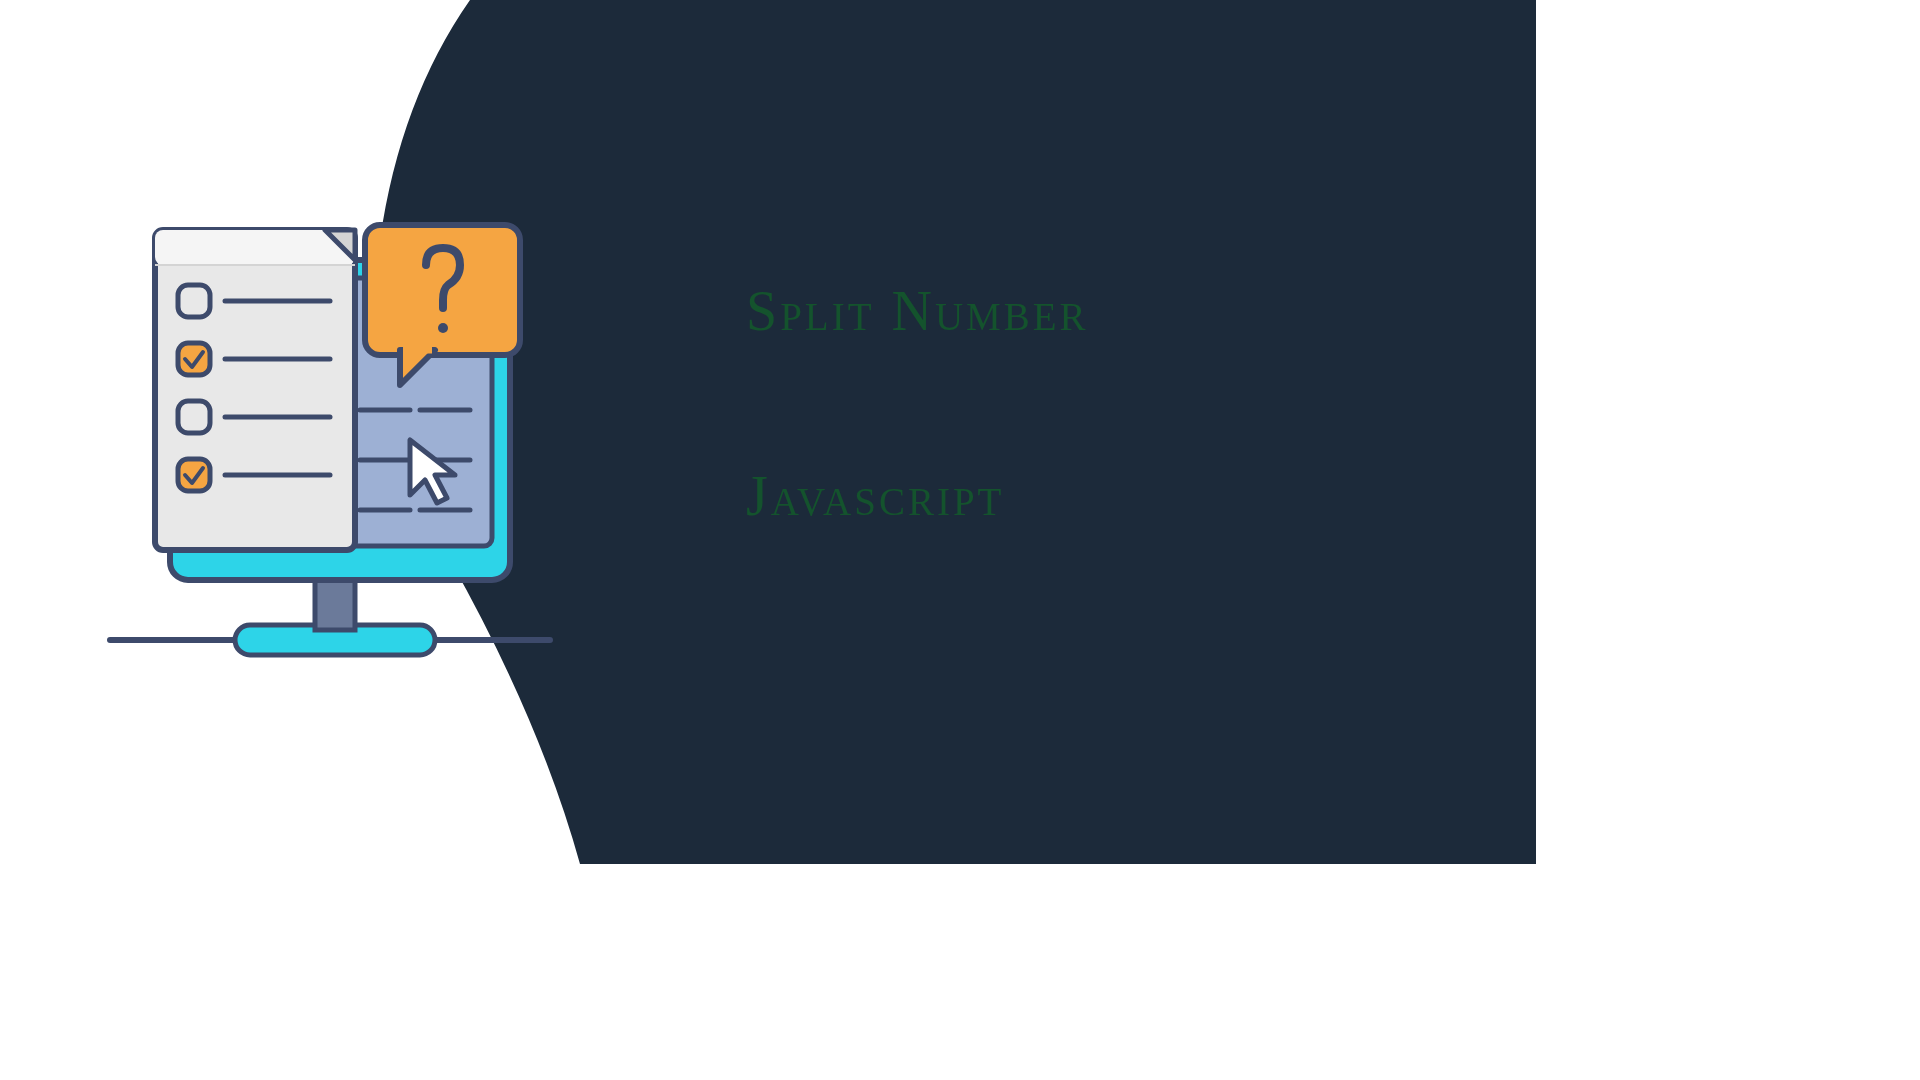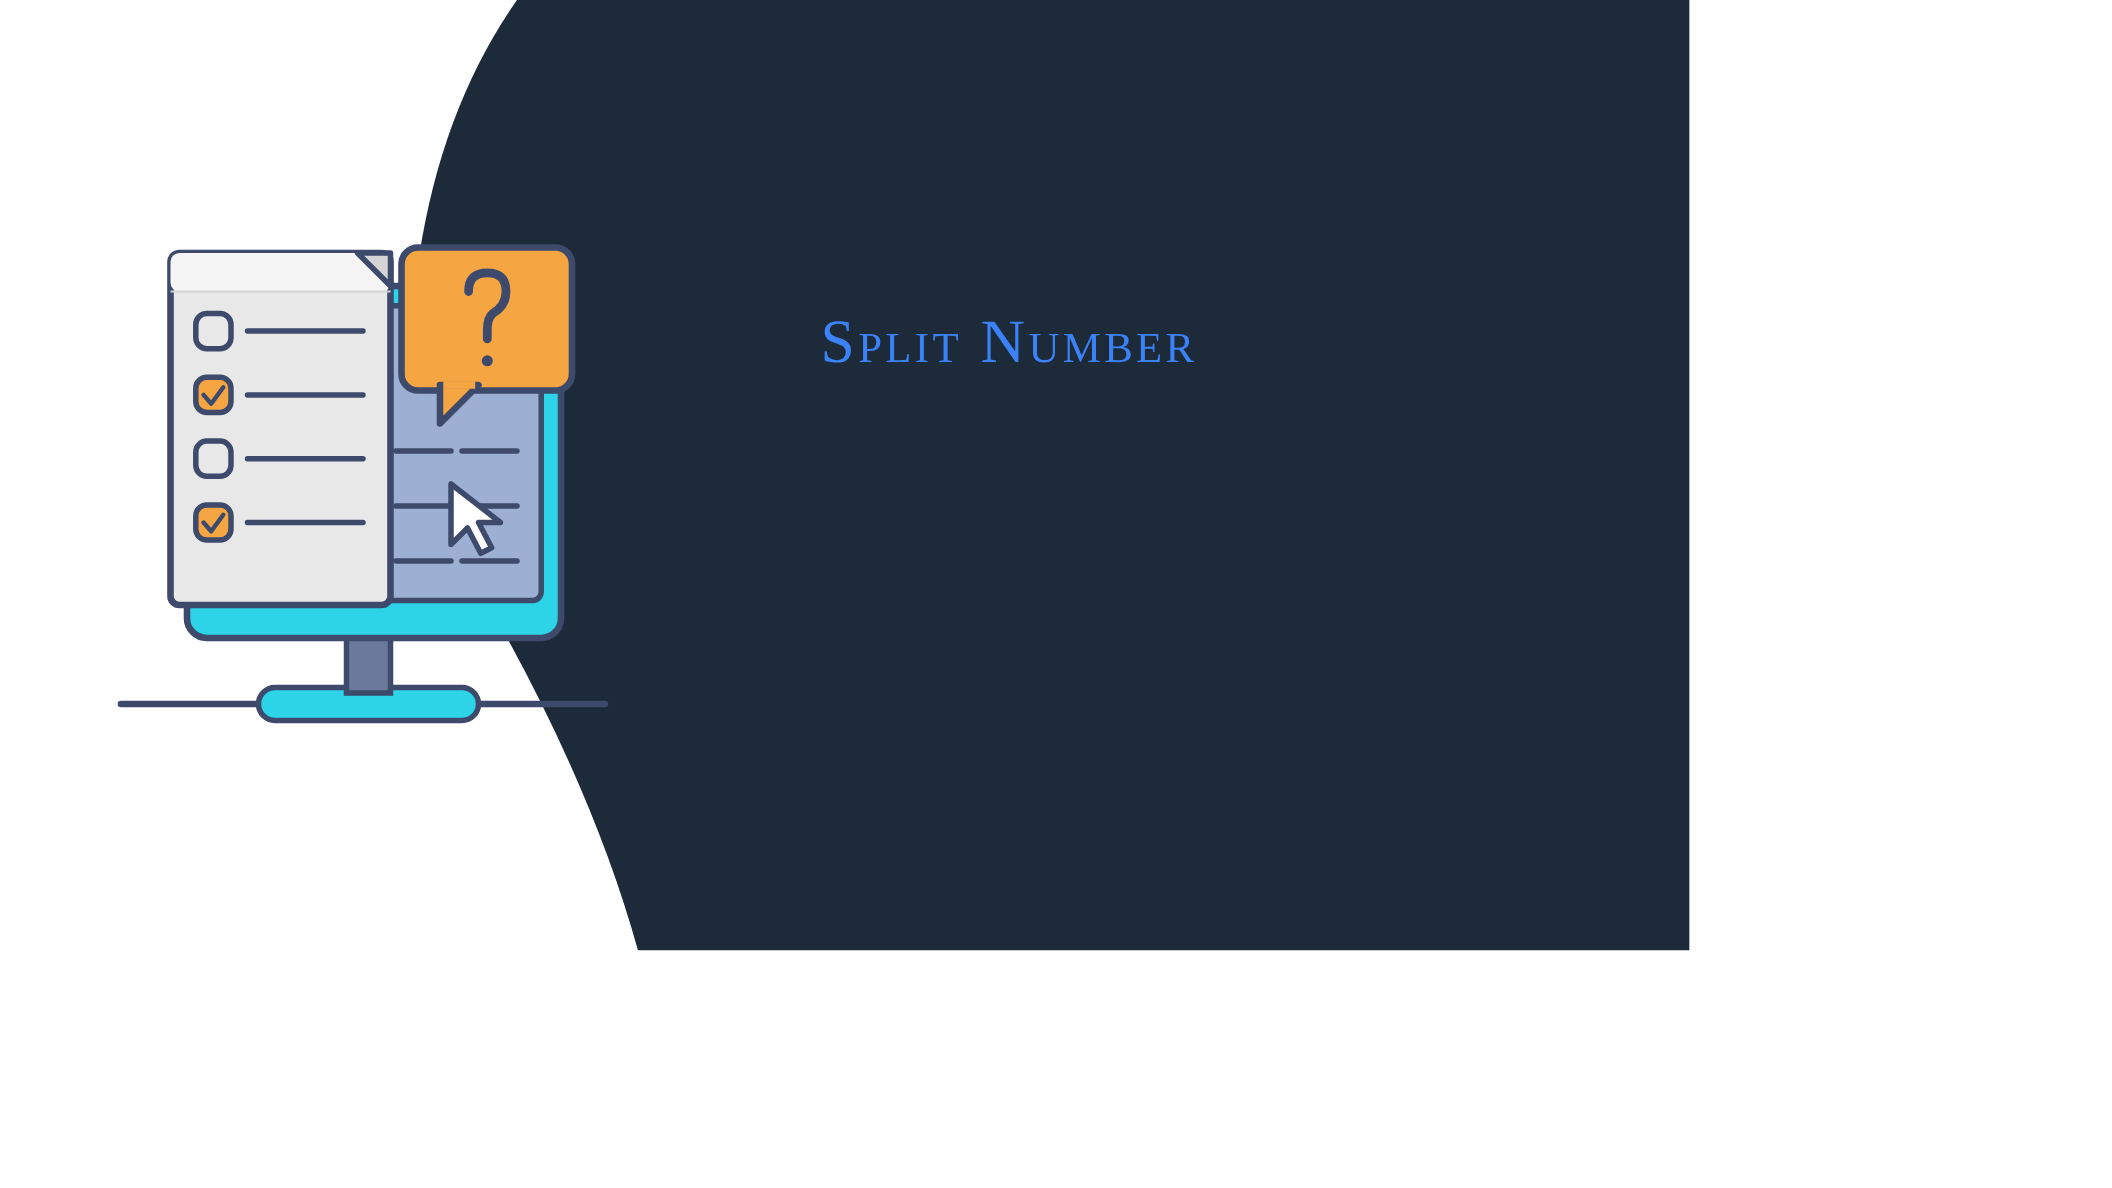--- a/index.html
+++ b/index.html
@@ -26,21 +26,21 @@
     }
     
     .title-container {
       position: absolute;
       right: 90px;
       top: 265px;
       width: 700px;
     }
     
     .title {
-      color: #3b82f6;
+      color: #14532d;
       font-size: 56px;
       font-variant: small-caps;
       line-height: 1.65;
       letter-spacing: 3px;
       font-weight: 400;
     }
     
     .illustration {
       position: absolute;
       left: 100px;
@@ -104,14 +104,15 @@
 
   <g>
     <path d="M 310,240 L 310,295 L 325,280 L 337,303 L 347,298 L 335,275 L 355,275 Z" fill="#ffffff" stroke="#3d4a6b" stroke-width="5" stroke-linejoin="round"></path>
   </g>
 </svg>
 
 <div class="title-container">
   <div class="title">
     <span>Split Number</span><br>
     <br>
+    <span>Javascript</span>
   </div>
 </div>
 
 </body></html>

